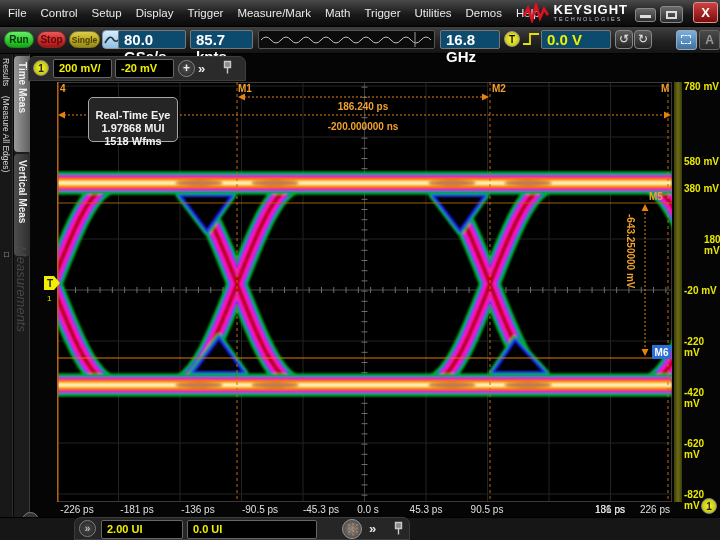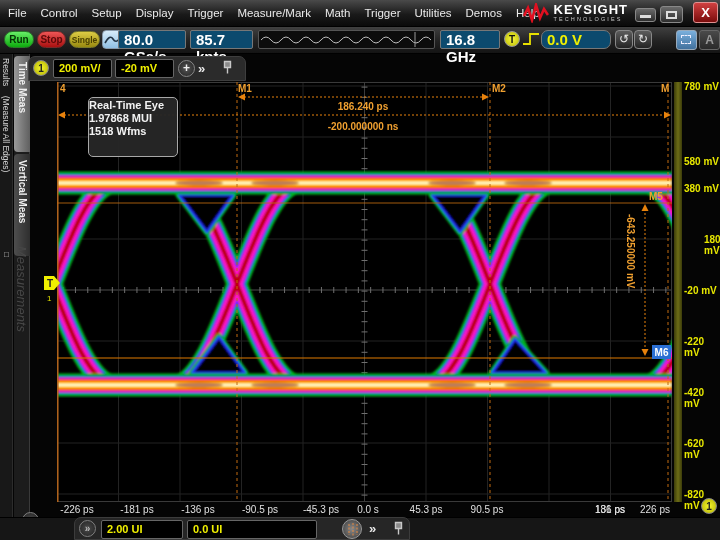--- a/index.html
+++ b/index.html
@@ -71,23 +71,23 @@
         background:radial-gradient(#f6f630,#b0b000);border:1px solid #888;color:#222;
         font-size:10px;font-weight:bold;text-align:center;line-height:15px;}
   .chbox{position:absolute;height:19px;background:#000;border:1px solid #666;border-radius:2px;
         color:#f0f000;font-size:11px;font-weight:bold;line-height:17px;padding:0 5px;}
   .plusbtn{position:absolute;width:17px;height:17px;border-radius:50%;border:1px solid #888;
         background:radial-gradient(#555,#222);color:#eee;font-size:12px;font-weight:bold;
         text-align:center;line-height:15px;}
   .chev{position:absolute;color:#e8e8e8;font-size:13px;font-weight:bold;}
   
   .plotwrap{position:absolute;left:57px;top:82px;width:615px;height:420px;}
-  .infobox{position:absolute;left:88px;top:97px;width:90px;height:60px;background:rgba(38,38,38,.96);
+  .infobox{position:absolute;left:88px;top:97px;width:90px;height:45px;background:rgba(38,38,38,.96);
         border:1px solid #a8a8a8;border-radius:5px;color:#f2f2f2;font-size:11px;font-weight:bold;
-        padding-top:1px;line-height:13px;z-index:5;}
+        text-align:center;padding-top:11px;line-height:13px;z-index:5;}
   .olivestrip{position:absolute;left:674px;top:82px;width:8px;height:420px;
         background:linear-gradient(90deg,#3c3c0a,#6c6c16,#3c3c0a);}
   .ylab{position:absolute;left:684px;font-size:10px;font-weight:bold;color:#e8e800;}
   .xlab{position:absolute;top:504px;font-size:10px;color:#e0e0e0;transform:translateX(-50%);white-space:nowrap;}
   .trigmark{position:absolute;left:44px;top:273px;}
   
   .bottombar{position:absolute;left:0;top:517px;width:720px;height:23px;background:#161616;border-top:1px solid #000;}
   .bpanel{position:absolute;left:74px;top:517px;width:336px;height:23px;background:#262626;
         border:1px solid #3c3c3c;border-radius:7px 7px 0 0;}
   .mkicon{position:absolute;left:342px;top:519px;width:20px;height:20px;border-radius:50%;
@@ -145,21 +145,21 @@
     <svg width="175" height="17">
       <path d="M2,9 q5,-6 10,0 t10,0 t10,0 t10,0 t10,0 t10,0 t10,0 t10,0 t10,0 t10,0 t10,0 t10,0 t10,0 t10,0 t10,0 t10,0 t10,0" stroke="#c0c0c0" stroke-width="1" fill="none"></path>
       <line x1="156" y1="1" x2="156" y2="16" stroke="#999"></line>
     </svg>
   </div>
   <div class="tbox" style="left:440px;width:60px;">16.8 GHz</div>
   <div class="trig-circle">T</div>
   <svg class="edgeicon" width="18" height="16">
     <path d="M1,13 H8 V3 H17" stroke="#e8e000" stroke-width="1.8" fill="none"></path>
   </svg>
-  <div class="tbox yellow" style="left:541px;width:70px;border-radius:7px;">0.0 V</div>
+  <div class="tbox yellow" style="left:541px;width:70px;">0.0 V</div>
   <div class="roundbtn" style="left:615px;">↺</div>
   <div class="roundbtn" style="left:634px;">↻</div>
   <div class="ricon zoombox">
       <div class="zbinner"></div>
     </div>
   <div class="ricon atool">A</div>
 
   <div class="results-strip">
     <span class="vtext results-label">Results    (Measure All Edges)</span>
     <span class="vtext" style="position:absolute;left:2px;top:196px;font-size:8px;color:#ccc;">□</span>

